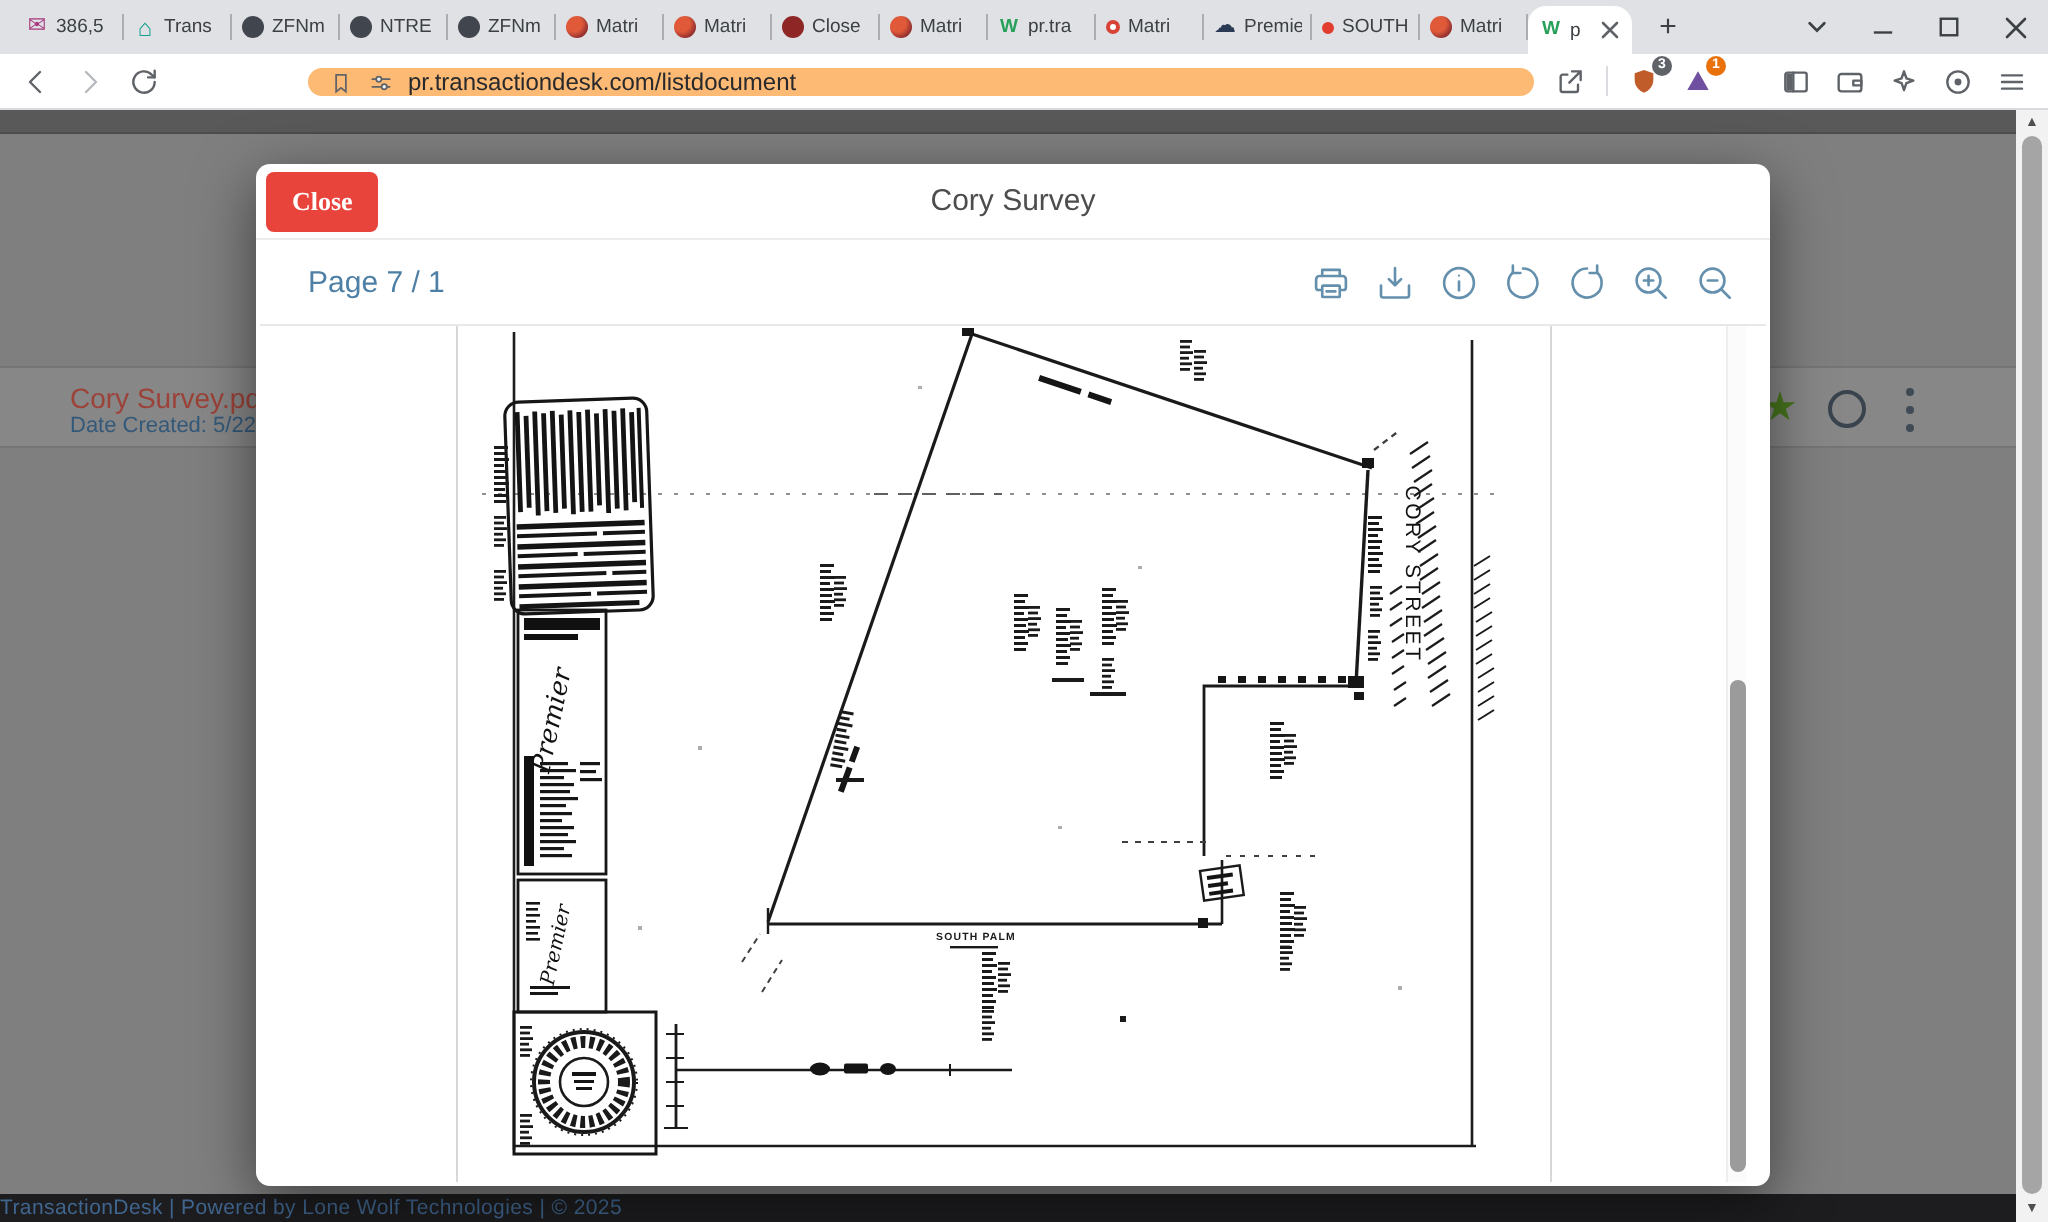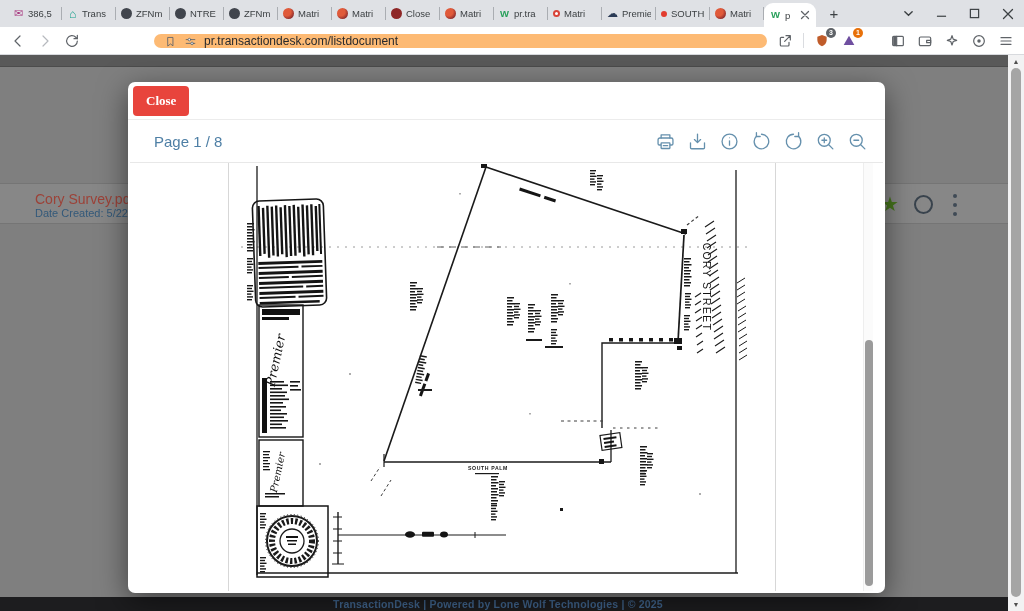--- a/index.html
+++ b/index.html
@@ -40,21 +40,21 @@
 
   
   .topstrip{position:absolute;top:55px;left:0;width:1008px;height:12px;background:#595959;border-bottom:1px solid #4c4c4c}
   .listrow{position:absolute;top:183px;left:0;width:1008px;height:41px;background:#878787;border-top:1px solid #757575;border-bottom:1px solid #757575}
   .doc-name{position:absolute;left:35px;top:7px;width:93px;overflow:hidden;white-space:nowrap;font-size:14px;font-weight:500;color:#9c4238}
   .doc-date{position:absolute;left:35px;top:23px;width:93px;overflow:hidden;white-space:nowrap;font-size:11px;color:#33597a}
   .row-star{position:absolute;left:881px;top:10px;width:20px;height:20px;color:#47761d;font-size:20px;line-height:20px}
   .row-circle{position:absolute;left:914px;top:11px;width:19px;height:19px;border:2px solid #39434d;border-radius:50%}
   .row-kebab{position:absolute;left:953px;top:10px;width:6px;height:22px;display:flex;flex-direction:column;justify-content:space-between}
   .row-kebab i{width:4px;height:4px;border-radius:50%;background:#3f4a55}
-  .footerbar{position:absolute;left:0;right:16px;bottom:0;height:14px;background:#1d1d1f;display:flex;align-items:center;justify-content:center;padding-right:12px;font-size:10.5px;font-weight:bold;color:#40658e;letter-spacing:.2px}
+  .footerbar{position:absolute;left:0;right:16px;bottom:0;height:14px;background:#1d1d1f;display:flex;align-items:center;justify-content:flex-start;padding-right:12px;font-size:10.5px;font-weight:normal;color:#40658e;letter-spacing:.2px}
 
   
   .bscroll{position:absolute;right:0;top:55px;width:16px;height:556px;background:#f2f2f3;display:flex;flex-direction:column;align-items:center}
   .barrow{height:13px;display:flex;align-items:center;justify-content:center;color:#4f4f4f;font-size:7px;flex:none}
   .bthumb{width:10px;flex:1;margin:0 0 1px 0;background:#a5a5a5;border-radius:5px}
 
   
   .modal{position:absolute;left:128px;top:82px;width:757px;height:511px;background:#fff;border-radius:7px;box-shadow:0 8px 30px rgba(0,0,0,.5)}
   .m-header{height:38px;position:relative;border-bottom:1px solid #ececec;display:flex;align-items:center}
   .close-btn{margin-left:5px;background:#e8443c;color:#fff;font-weight:bold;font-size:13px;padding:7px 13px;border:none;border-radius:4px;font-family:Liberation Serif, serif;cursor:pointer;position:relative;z-index:2}
@@ -261,23 +261,24 @@
 
   <div class="bscroll">
     <span class="barrow">▲</span>
     <div class="bthumb"></div>
     <span class="barrow">▼</span>
   </div>
 
   <div class="modal">
     <div class="m-header">
       <button class="close-btn">Close</button>
+      <div class="m-title">Cory Survey</div>
     </div>
     <div class="m-toolbar">
-      <span class="page-indicator">Page 1 / 8</span>
+      <span class="page-indicator">Page 7 / 1</span>
       <div class="tool-icons">
         <span class="ticon"><svg viewBox="0 0 24 24">
               <path d="M7 8V4.5h10V8"></path>
               <path d="M6.5 16H5a1.5 1.5 0 0 1-1.5-1.5V10A2 2 0 0 1 5.5 8h13a2 2 0 0 1 2 2v4.5A1.5 1.5 0 0 1 19 16h-1.5"></path>
               <rect x="7" y="13.5" width="10" height="6.5" rx=".5"></rect>
               <path d="M9.5 16.8h5"></path>
             </svg></span>
         <span class="ticon"><svg viewBox="0 0 24 24">
               <path d="M12 3.5v9.5M8.5 9.8l3.5 3.5 3.5-3.5"></path>
               <path d="M4 13.5V19a1.3 1.3 0 0 0 1.3 1.3h13.4A1.3 1.3 0 0 0 20 19v-5.5"></path>

